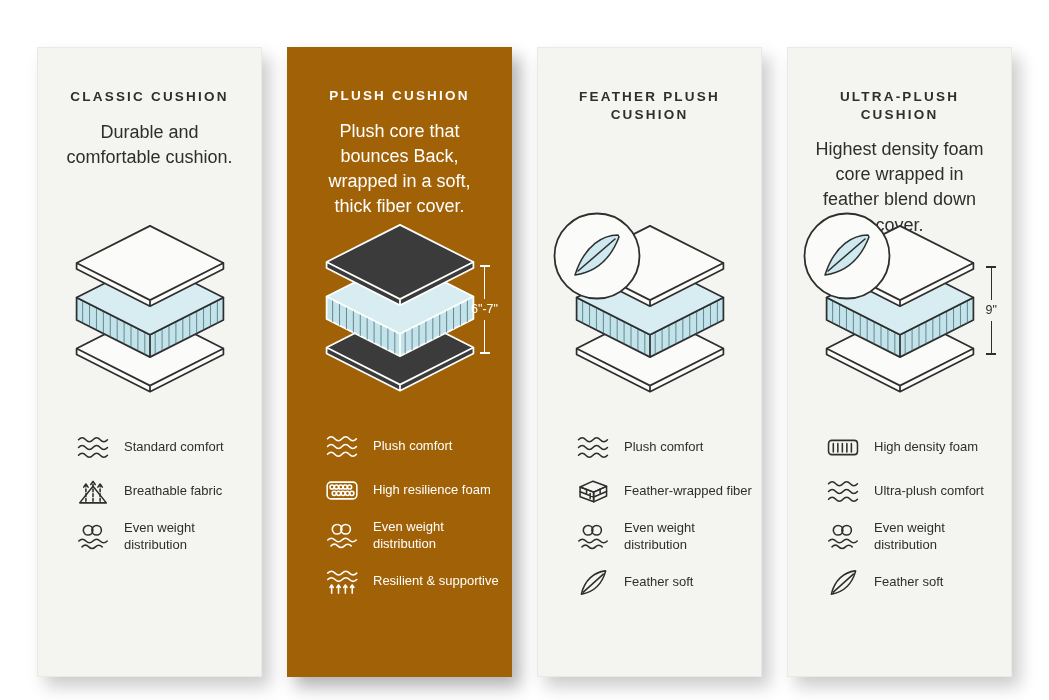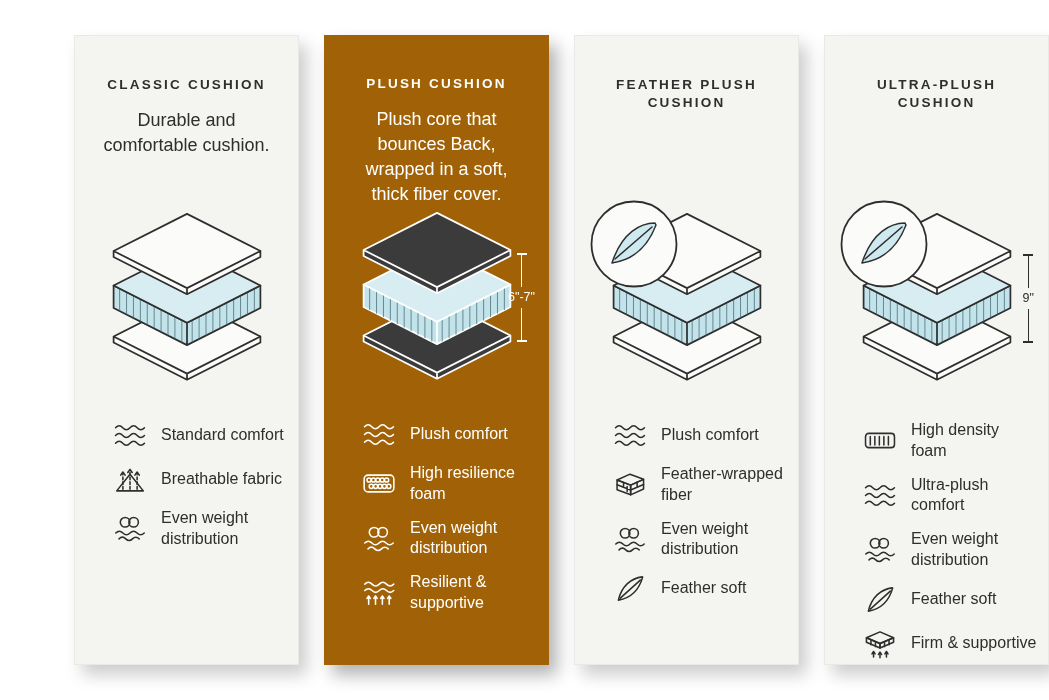--- a/index.html
+++ b/index.html
@@ -1,18 +1,18 @@
 <!DOCTYPE html>
 <html><head>
 <meta charset="utf-8">
 <style>
   * { margin:0; padding:0; box-sizing:border-box; }
   html,body { width:1049px; height:700px; }
   body { background:#ffffff; font-family:"Liberation Sans","DejaVu Sans",sans-serif; color:#2e2e2e; }
-  .board { display:flex; gap:25px; justify-content:flex-end; padding-top:35px; }
+  .board { display:flex; gap:25px; justify-content:center; padding-top:47px; }
 
   .card {
     position:relative; width:225px; height:630px;
     background:#f4f4f1; color:#2e2e2e; --slab:#fbfbfa;
     border:1px solid #e9e9e6;
     box-shadow:8px 10px 16px rgba(0,0,0,0.20);
     display:flex; flex-direction:column; align-items:center;
   }
   .card.dark { background:#a16207; color:#ffffff; --slab:#3b3b3b; border:none;
     box-shadow:8px 10px 16px rgba(0,0,0,0.30); }
@@ -35,21 +35,21 @@
   .measure { position:absolute; right:14px; top:60px; display:flex; flex-direction:column; align-items:center; }
   .measure .cap { width:10px; height:2px; background:currentColor; }
   .measure .seg { width:1.5px; height:32px; background:currentColor; }
   .measure .mlabel { font-size:12.5px; line-height:1; padding:4px 0; white-space:nowrap; }
 
   .features { list-style:none; margin-top:18px; width:100%; padding-left:38px;
               display:flex; flex-direction:column; gap:13px; }
   .feature { display:flex; align-items:center; gap:14px; }
   .ficon { width:34px; height:31px; flex:0 0 auto; }
   .icon-stroke { fill:none; stroke:currentColor; stroke-width:1.2; stroke-linecap:round; stroke-linejoin:round; }
-  .flabel { font-size:16px; line-height:1.3; max-width:128px; }
+  .flabel { font-size:13px; line-height:1.3; max-width:128px; }
 
   .defs-hidden { position:absolute; width:0; height:0; overflow:hidden; }
 </style>
 </head>
 <body>
 
 <svg class="defs-hidden" aria-hidden="true">
   <defs>
     <symbol id="mattress" viewBox="0 0 220 200">
 
@@ -248,20 +248,21 @@
             <use href="#icon-feather"></use>
           </svg>
         <span class="flabel">Feather soft</span>
       </li>
     </ul>
   </section>
 
   <section class="card">
     <div class="head">
       <h2 class="title">ULTRA-PLUSH CUSHION</h2>
+      <p class="desc">Highest density foam core wrapped in feather blend down cover.</p>
     </div>
     <div class="illus">
       <svg class="mattress" viewBox="0 0 220 200">
           <use href="#mattress"></use>
         </svg>
       <svg class="badge" viewBox="0 0 90 90">
           <use href="#feather-badge"></use>
         </svg>
       <div class="measure">
         <span class="cap"></span>
@@ -289,22 +290,16 @@
             <use href="#icon-weight"></use>
           </svg>
         <span class="flabel">Even weight distribution</span>
       </li>
       <li class="feature">
         <svg class="ficon" viewBox="0 0 26 24">
             <use href="#icon-feather"></use>
           </svg>
         <span class="flabel">Feather soft</span>
       </li>
-      <li class="feature">
-        <svg class="ficon" viewBox="0 0 26 24">
-            <use href="#icon-firm"></use>
-          </svg>
-        <span class="flabel">Firm &amp; supportive</span>
-      </li>
     </ul>
   </section>
 
 </main>
 
 </body></html>

